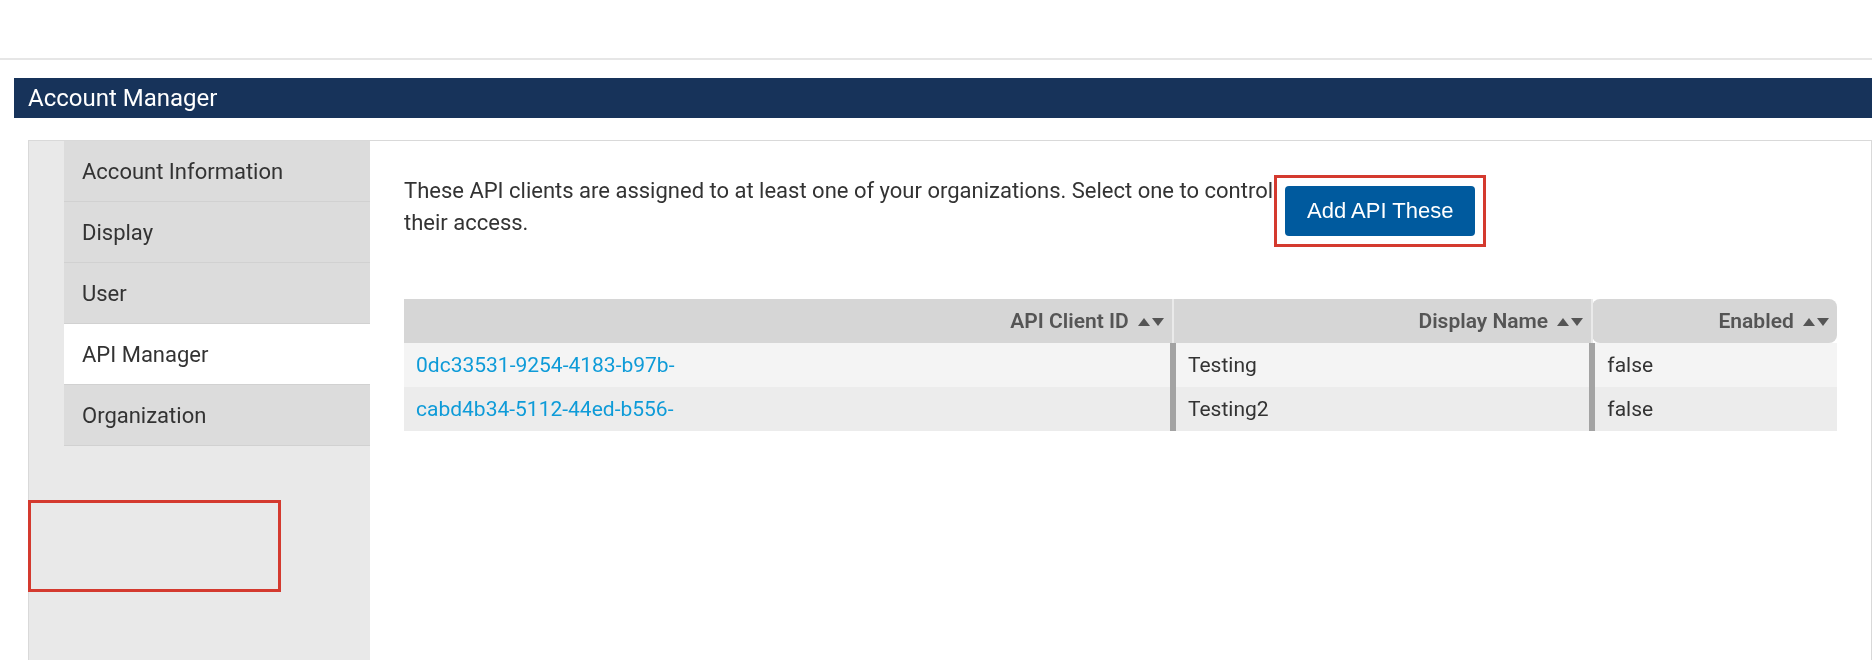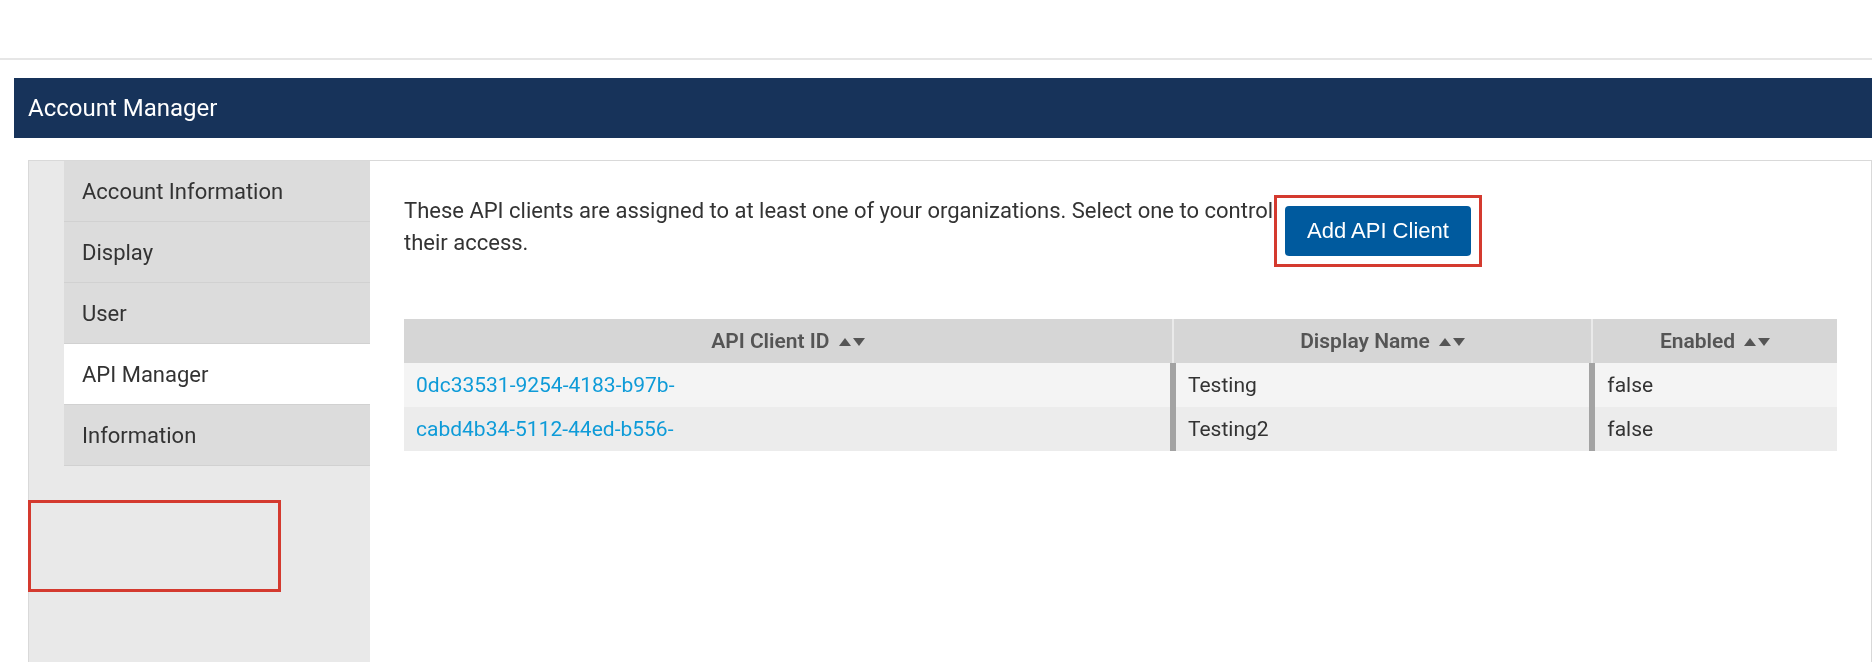--- a/index.html
+++ b/index.html
@@ -17,21 +17,21 @@
   }
   .topgap {
     height: 60px;
     background: #ffffff;
     border-bottom: 2px solid #e6e6e6;
   }
   .header-bar {
     margin-top: 18px;
     margin-left: 14px;
     margin-right: 0;
-    height: 60px;
+    height: 40px;
     background: #17335a; 
     display: flex;
     align-items: center;
     padding-left: 14px;
     text-align: center;
   }
   .header-title {
     color: #ffffff;
     font-size: 24px;
     font-weight: 400;
@@ -110,25 +110,25 @@
   }
   table.data {
     width: 100%;
     border-collapse: collapse;
     font-size: 21px;
   }
   table.data th {
     background: #d6d6d6;
     color: #555;
     font-weight: 600;
-    text-align: center;
+    text-align: right;
     padding: 10px 8px;
     border-right: 2px solid #eaeaea;
   }
-  table.data th:last-child { border-right: none; }
+  table.data th:last-child { border-right: none; border-radius: 8px; }
   .sort-icons {
     display: inline-flex;
     align-items: center;
     gap: 2px;
     margin-left: 4px;
     vertical-align: middle;
   }
   .tri-up, .tri-down {
     width: 0; height: 0;
     border-left: 6px solid transparent;
@@ -171,32 +171,32 @@
       <div class="sidebar-item">
         <span>Display</span>
       </div>
       <div class="sidebar-item">
         <span>User</span>
       </div>
       <div class="sidebar-item active">
         <span>API Manager</span>
       </div>
       <div class="sidebar-item">
-        <span>Information</span>
+        <span>Organization</span>
       </div>
     </div>
 
     <div class="sidebar-highlight" style="left:28px; top:500px; width:253px; height:92px;"></div>
 
     <div class="main">
 
       <div class="desc-row">
         <div class="desc-text">These API clients are assigned to at least one of your organizations. Select one to control their access.</div>
         <div class="add-btn-wrap">
-          <button class="add-btn">Add API Client</button>
+          <button class="add-btn">Add API These</button>
         </div>
       </div>
 
       <table class="data">
         <thead>
           <tr>
             <th class="col-id">
               <span>API Client ID</span>
               <span class="sort-icons">
                 <span class="tri-up"></span>

